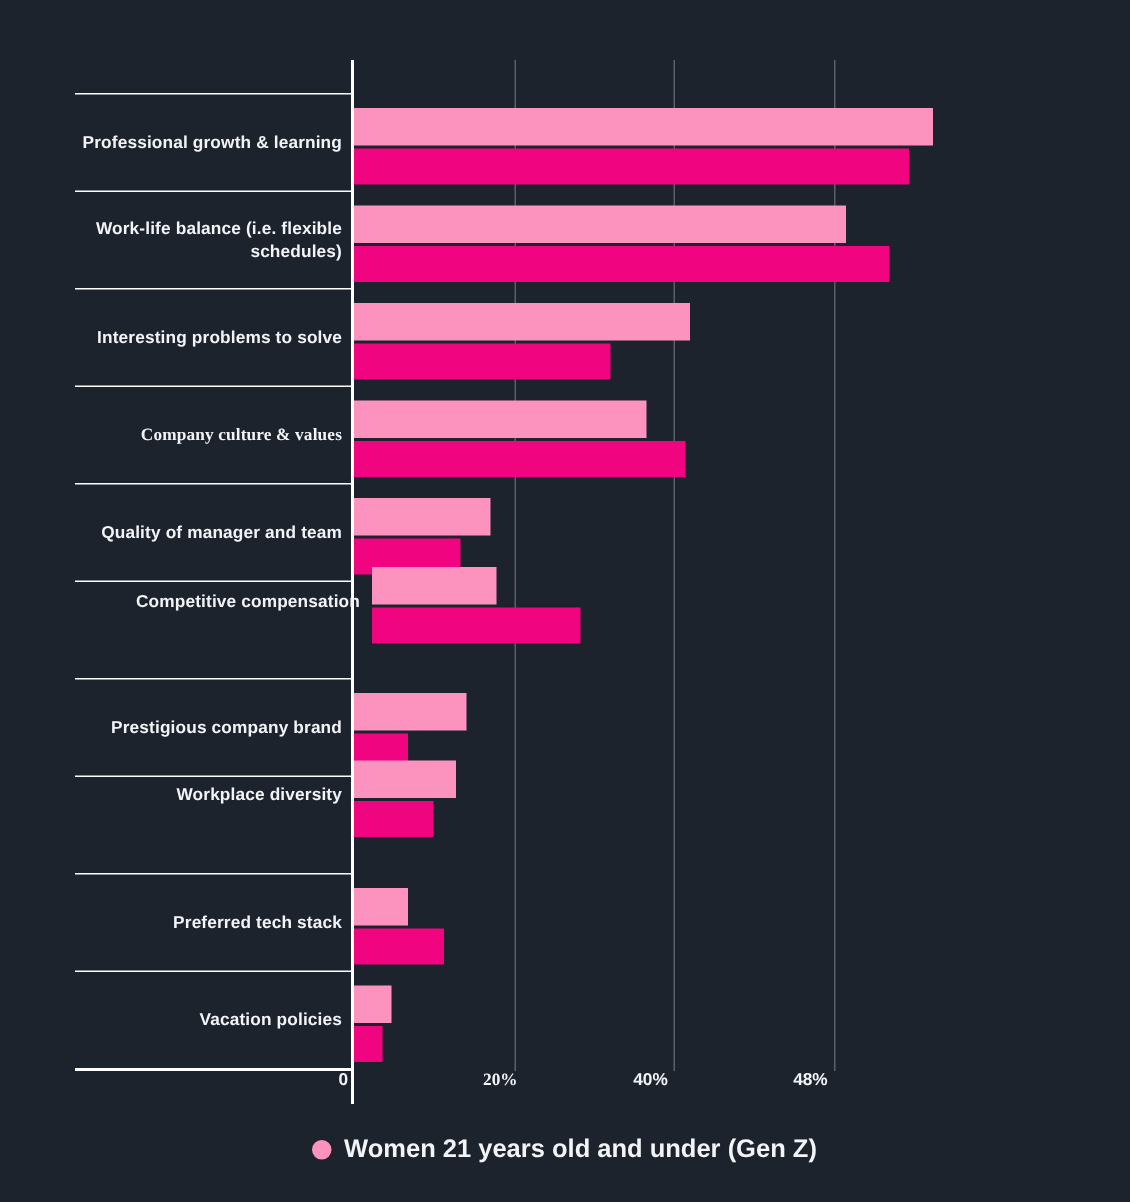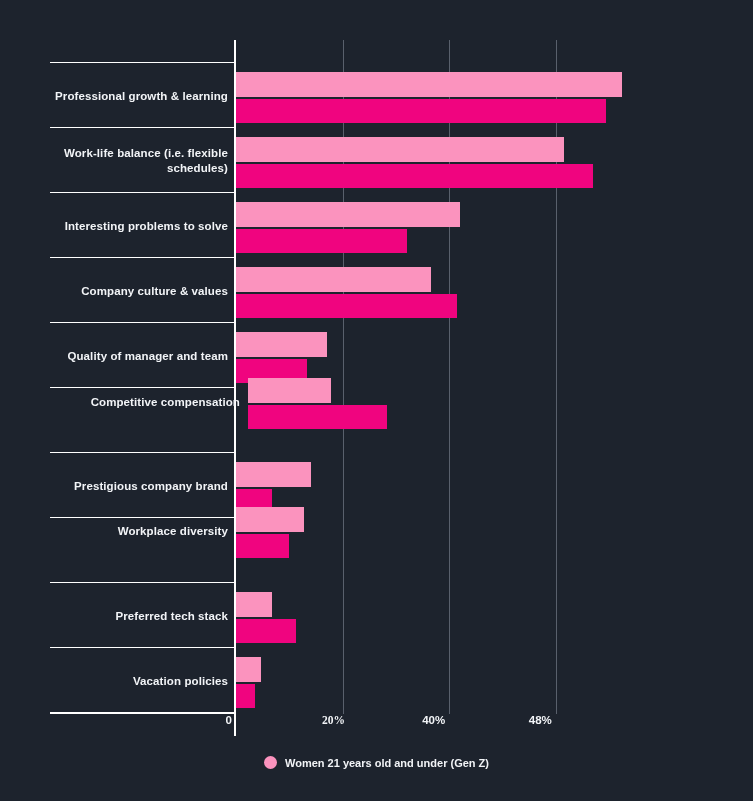--- a/index.html
+++ b/index.html
@@ -131,21 +131,21 @@
     align-items: center;
     gap: 8px;
   }
   .legend-dot {
     width: 13px;
     height: 13px;
     border-radius: 50%;
     flex: 0 0 auto;
   }
   .legend-text {
-    font-size: 11px;
+    font-size: 17px;
     font-weight: 600;
     color: #f2f4f7;
     white-space: nowrap;
   }
 </style>
 </head>
 <body>
 
 <div id="chart-root">
 
@@ -186,21 +186,21 @@
           </div>
         </div>
         <div class="cat-row" style="top: 193px;">
           <div class="cat-label" style="top: 50%; transform: translateY(-50%);">Interesting problems to solve</div>
           <div class="bars">
             <div class="bar young" title="Women 21 years old and under (Gen Z): 42%" style="width: 223.86px; background: rgb(251, 147, 190);"></div>
             <div class="bar older" title="Women 22 years old and above: 32%" style="width: 170.56px; background: rgb(240, 4, 127);"></div>
           </div>
         </div>
         <div class="cat-row" style="top: 258px;">
-          <div class="cat-label" style="top: 50%; transform: translateY(-50%);">Company culture &amp; values</div>
+          <div class="cat-label" style="top: 50%; transform: translateY(-50%); font-family: Liberation Serif, serif;">Company culture &amp; values</div>
           <div class="bars">
             <div class="bar young" title="Women 21 years old and under (Gen Z): 36.5%" style="width: 194.545px; background: rgb(251, 147, 190);"></div>
             <div class="bar older" title="Women 22 years old and above: 41.5%" style="width: 221.195px; background: rgb(240, 4, 127);"></div>
           </div>
         </div>
         <div class="cat-row" style="top: 323px;">
           <div class="cat-label" style="top: 50%; transform: translateY(-50%);">Quality of manager and team</div>
           <div class="bars">
             <div class="bar young" title="Women 21 years old and under (Gen Z): 17%" style="width: 90.61px; background: rgb(251, 147, 190);"></div>
             <div class="bar older" title="Women 22 years old and above: 13.3%" style="width: 70.889px; background: rgb(240, 4, 127);"></div>

